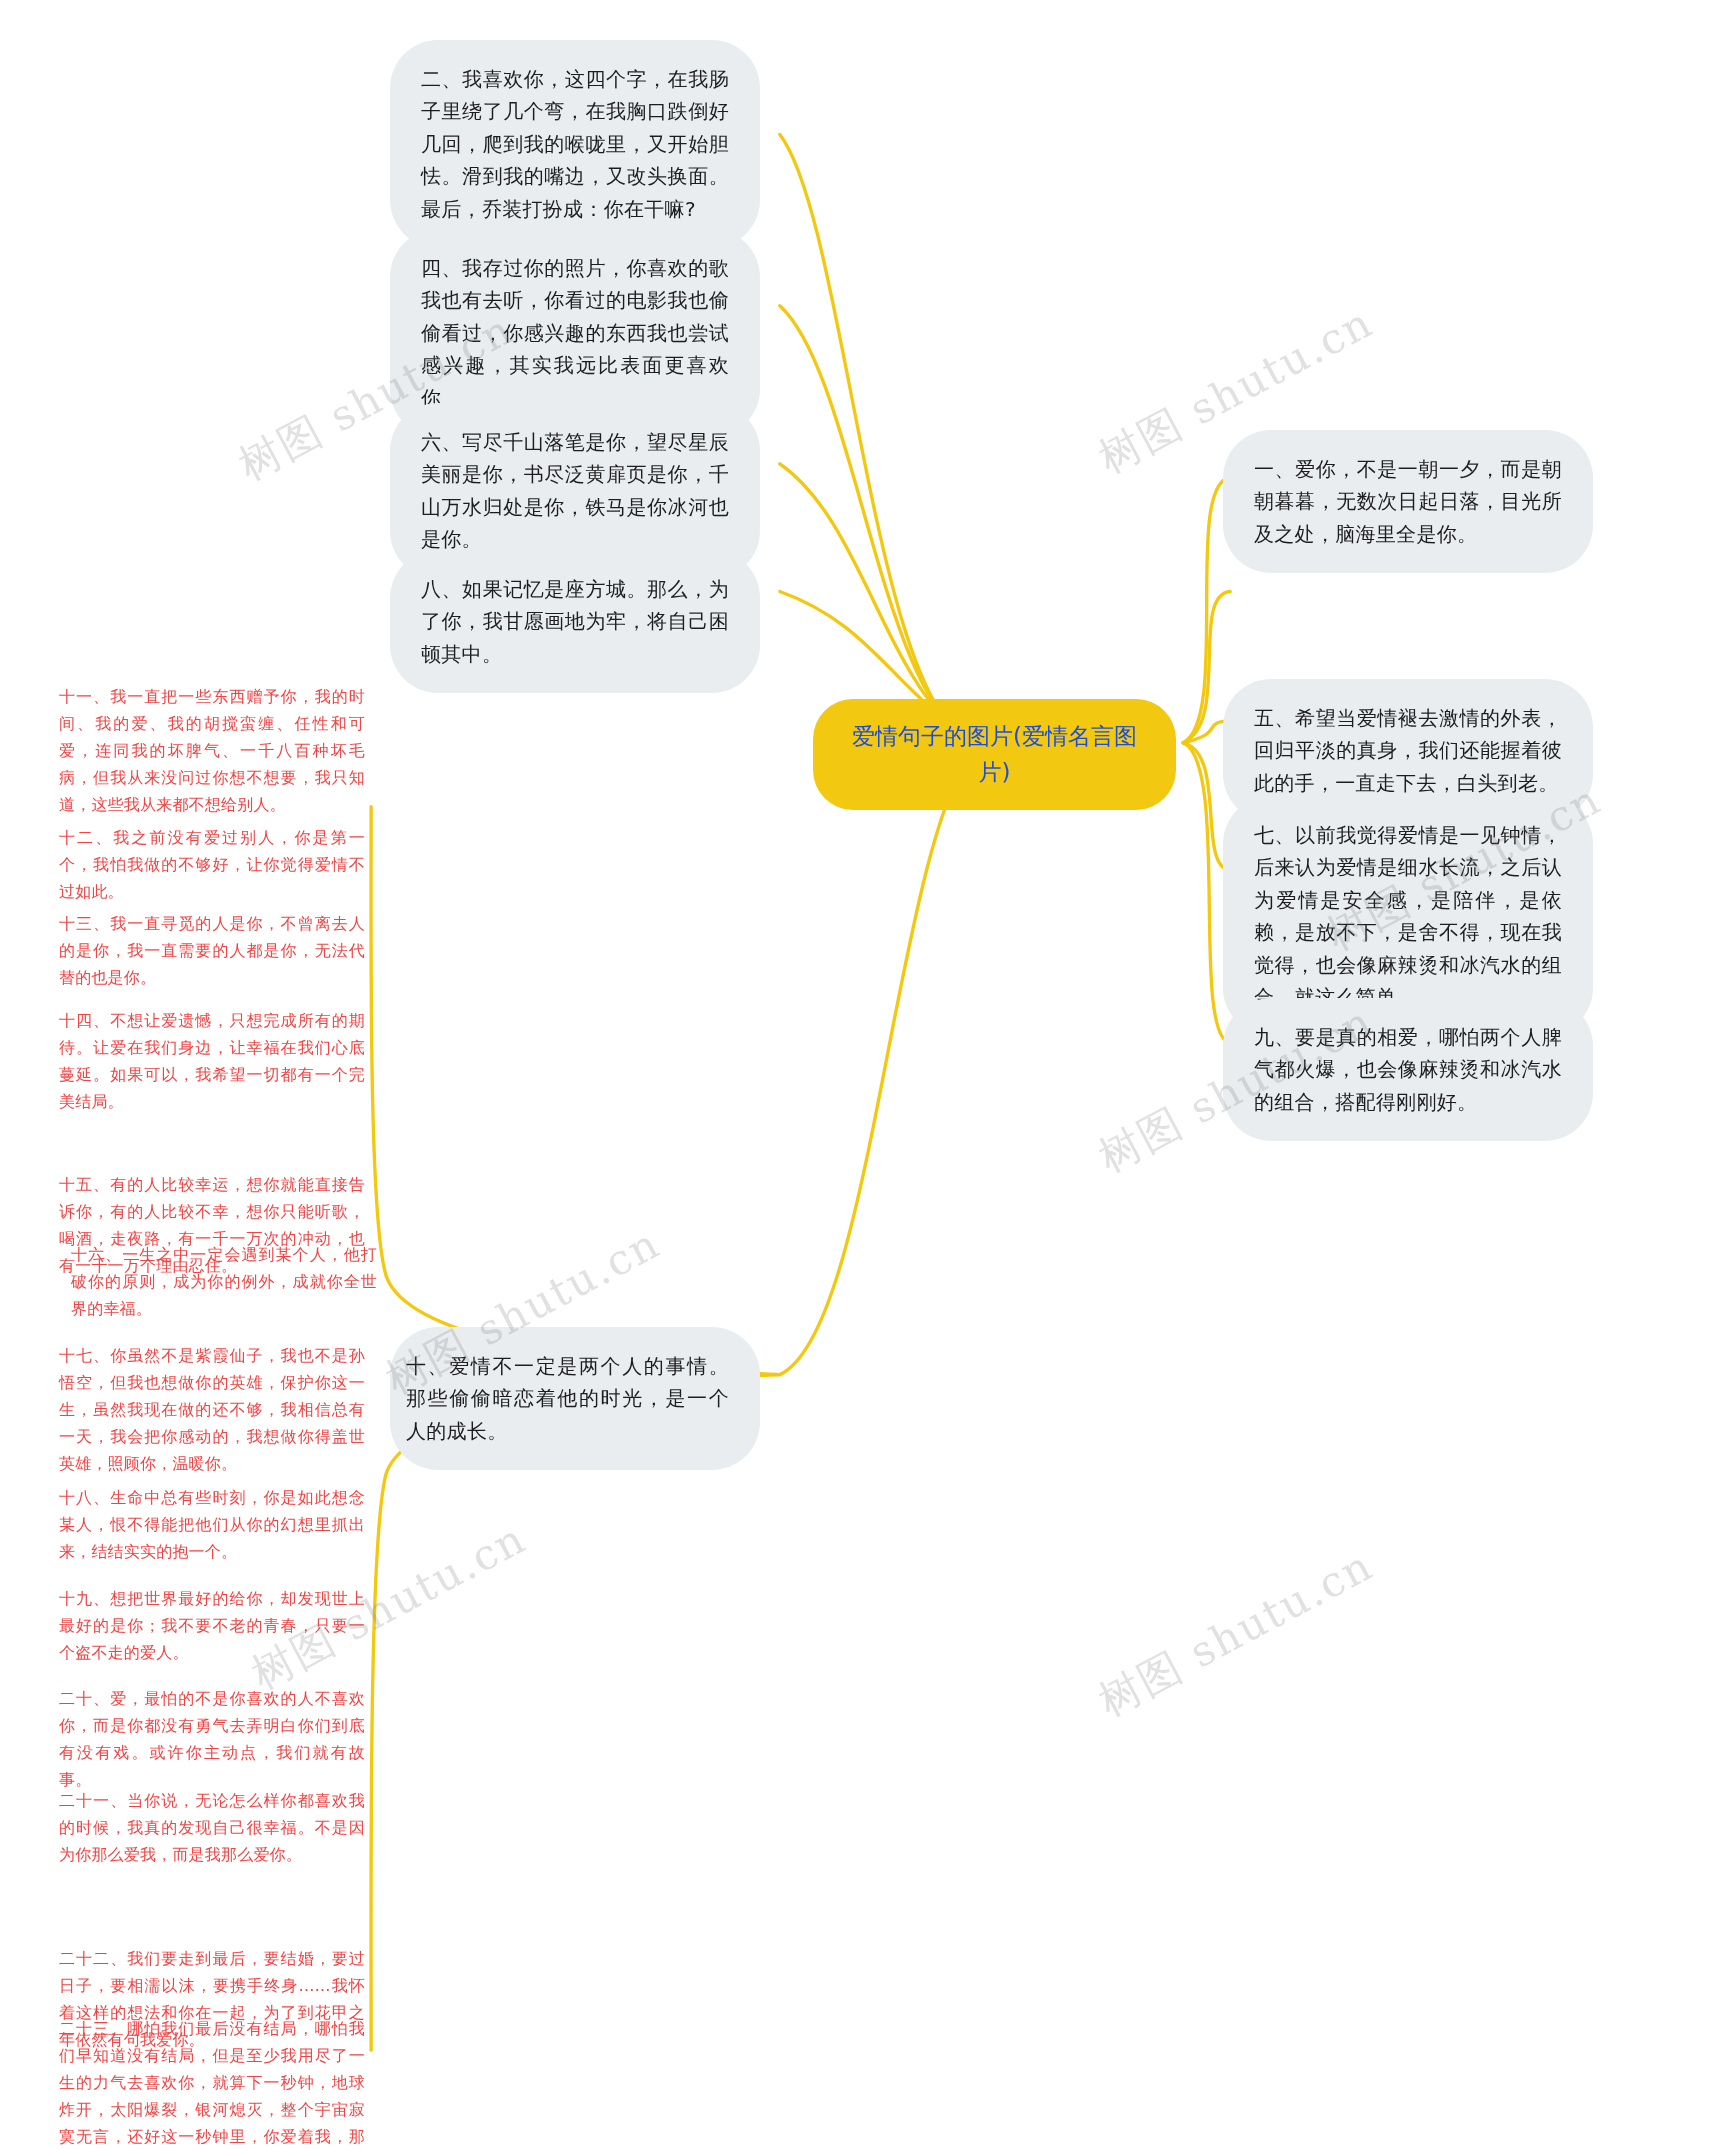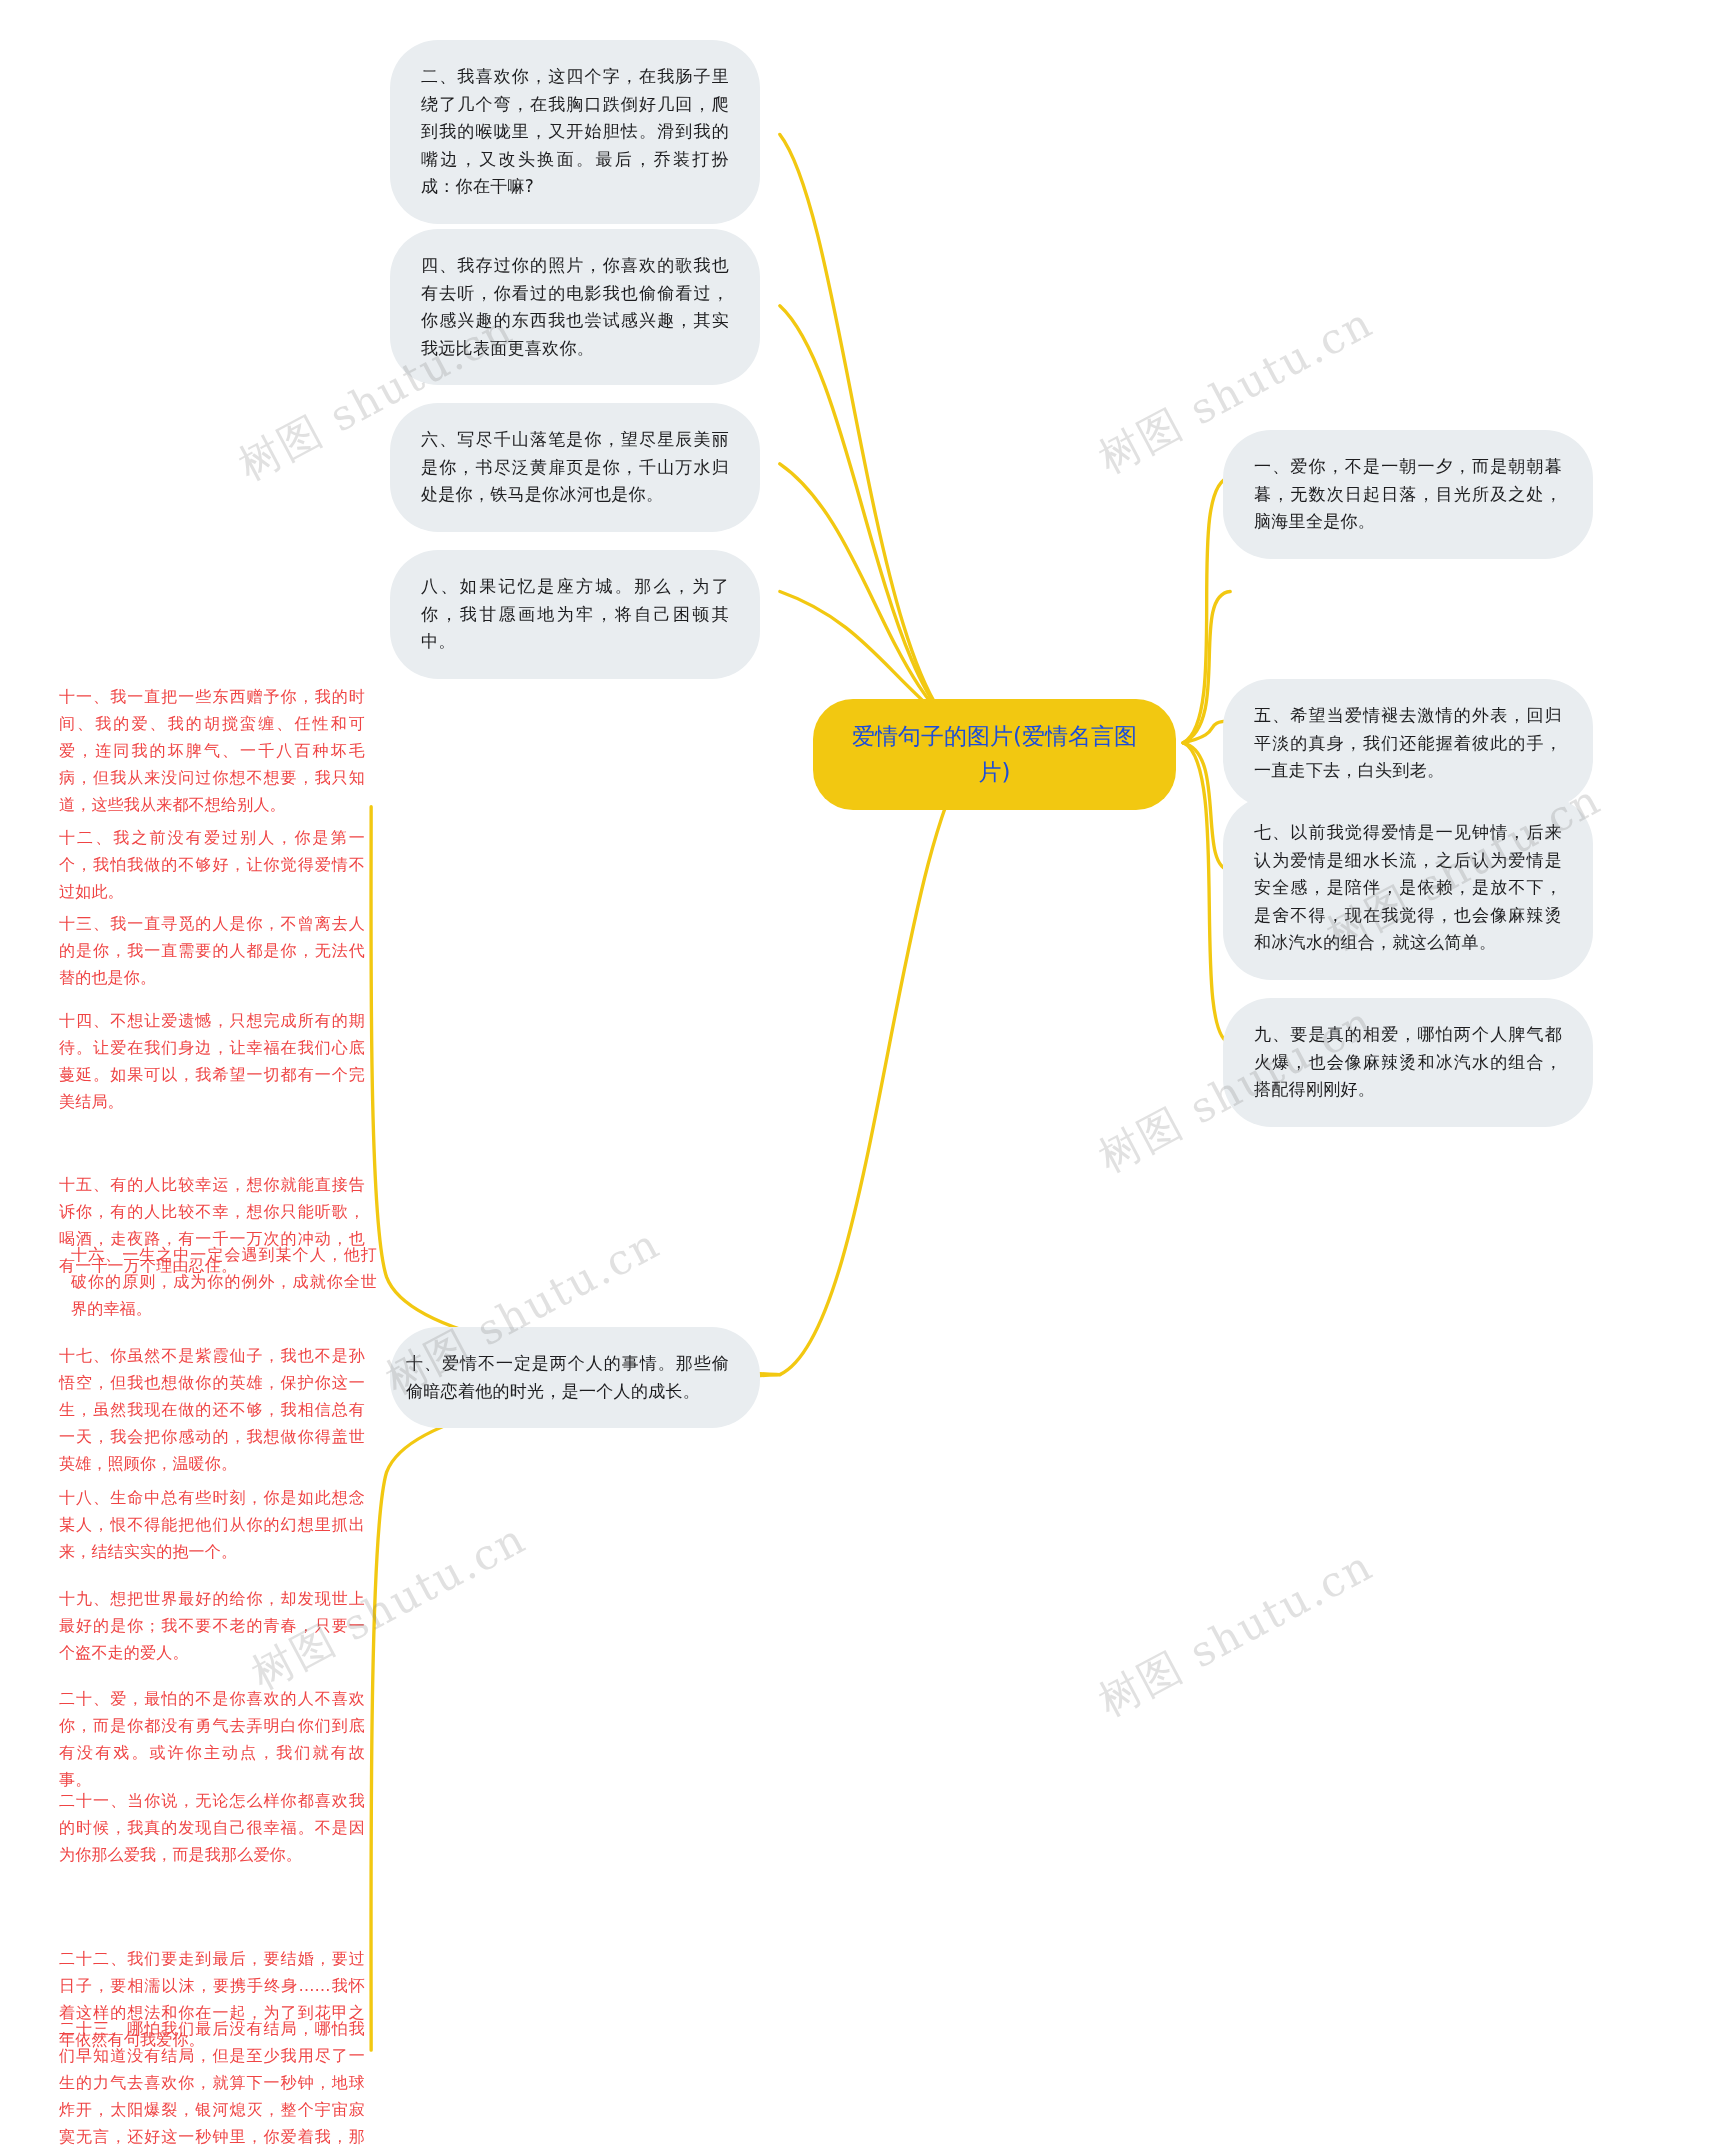--- a/index.html
+++ b/index.html
@@ -10,21 +10,21 @@
 
   svg.links{position:absolute;left:0;top:0;width:1721px;height:2151px;pointer-events:none;}
 
   .bubble{
     position:absolute;
     background:#e9edf0;
     border-radius:48px;
     box-sizing:border-box;
     padding:23px 31px;
     color:#1d1d1f;
-    font-size:17px;
+    font-size:20px;
     line-height:1.62;
     letter-spacing:0.3px;
     text-align:justify;
   }
   .center-node{
     position:absolute;
     background:#f2c811;
     border-radius:40px;
     box-sizing:border-box;
     padding:20px 31px;

